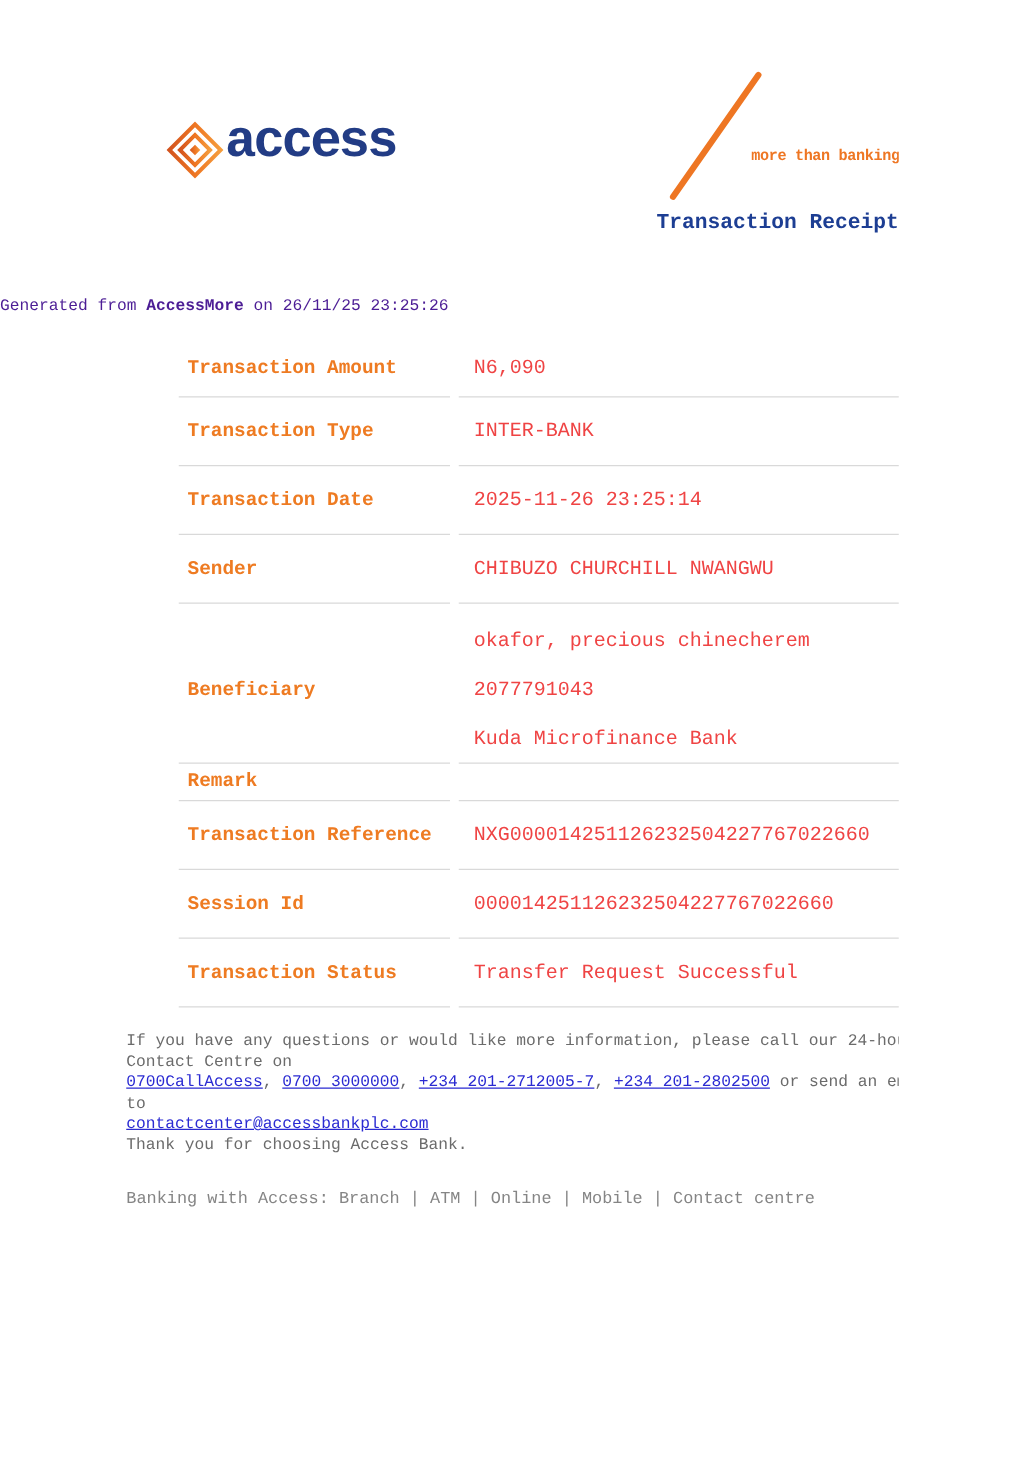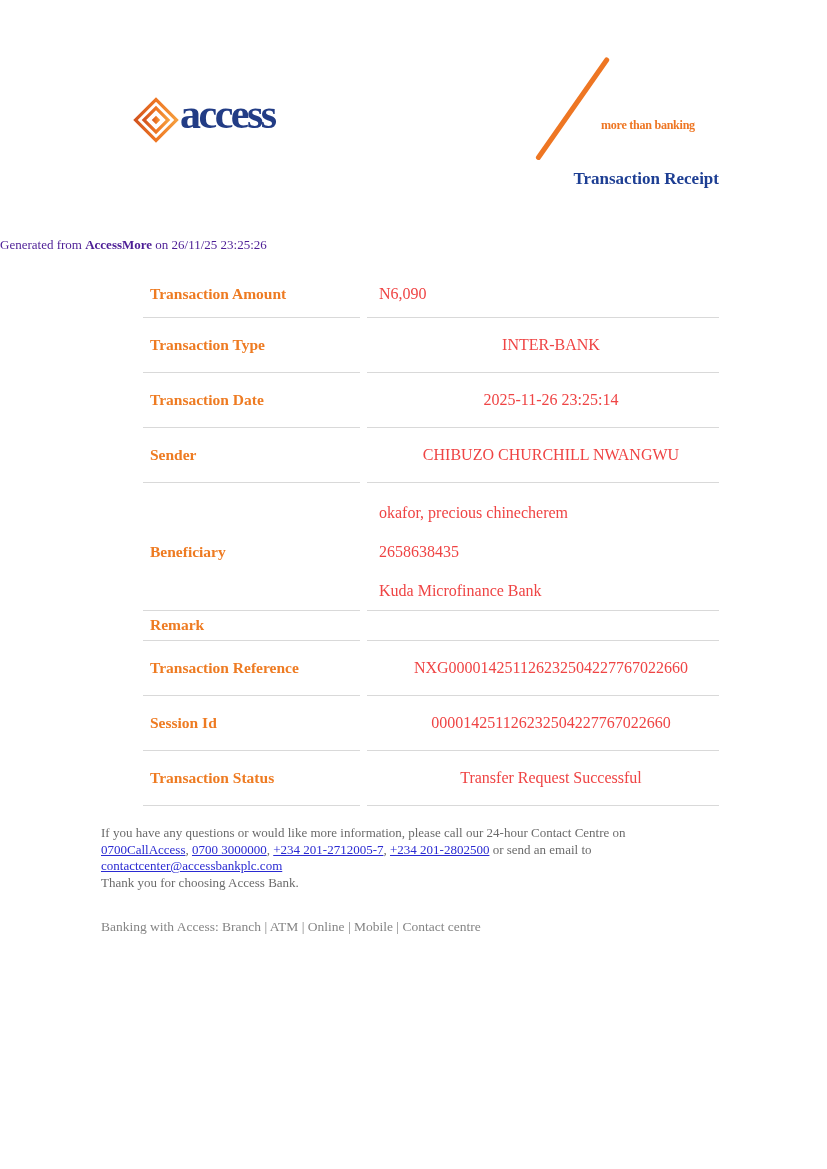--- a/index.html
+++ b/index.html
@@ -1,20 +1,20 @@
 <!DOCTYPE html>
 <html><head>
 <meta charset="utf-8">
 <style>
   html,body{margin:0;padding:0;background:#fff;}
   .page{
     position:relative;
     width:719px;height:1169px;
     background:#ffffff;
-    font-family:Liberation Serif, serif;
+    font-family:Liberation Mono, monospace;
     overflow:hidden;
   }
   
   .header{position:relative;height:271px;}
   .logo{position:absolute;left:133px;top:97px;display:flex;align-items:center;}
   .logo-mark{width:46px;height:46px;display:block;}
   .logo-word{
     position:absolute;left:47px;top:-6px;
     font-size:42px;font-weight:700;letter-spacing:-2.5px;
     color:#223c85;line-height:46px;white-space:nowrap;
@@ -49,21 +49,21 @@
     font-size:15.5px;font-weight:700;color:#ee7b22;margin-left:40px;
   }
   .t-sp{width:7px;}
   .t-value{
     flex:1;box-sizing:border-box;padding-left:12px;
     border-bottom:1px solid #d9d9d9;
     display:flex;flex-direction:column;justify-content:center;gap:21px;
     font-size:16px;color:#ef4444;
   }
   .r-first  .t-label,.r-first  .t-value{padding-top:14px;padding-bottom:14px;}
-  .r-std    .t-label,.r-std    .t-value{padding-top:18px;padding-bottom:18px;text-align:center;}
+  .r-std    .t-label,.r-std    .t-value{padding-top:18px;padding-bottom:18px;}
   .r-multi  .t-label,.r-multi  .t-value{padding-top:21px;padding-bottom:10px;}
   .r-slim   .t-label,.r-slim   .t-value{padding-top:5px;padding-bottom:6px;}
   .value-line{line-height:18px;}
   
   .footer{
     margin:19px 0 0 101px;width:648px;
     font-size:13px;line-height:16.5px;color:#6b6b6b;
   }
   .footer a{color:#2a2ad2;text-decoration:underline;cursor:pointer;}
   .banking{
@@ -129,21 +129,21 @@
         <div class="t-sp"></div>
         <div class="t-value">
           <div class="value-line">CHIBUZO CHURCHILL NWANGWU</div>
         </div>
       </div>
       <div class="t-row r-multi">
         <div class="t-label">Beneficiary</div>
         <div class="t-sp"></div>
         <div class="t-value">
           <div class="value-line">okafor, precious chinecherem</div>
-          <div class="value-line">2658638435</div>
+          <div class="value-line">2077791043</div>
           <div class="value-line">Kuda Microfinance Bank</div>
         </div>
       </div>
       <div class="t-row r-slim">
         <div class="t-label">Remark</div>
         <div class="t-sp"></div>
         <div class="t-value"></div>
       </div>
       <div class="t-row r-std">
         <div class="t-label">Transaction Reference</div>

